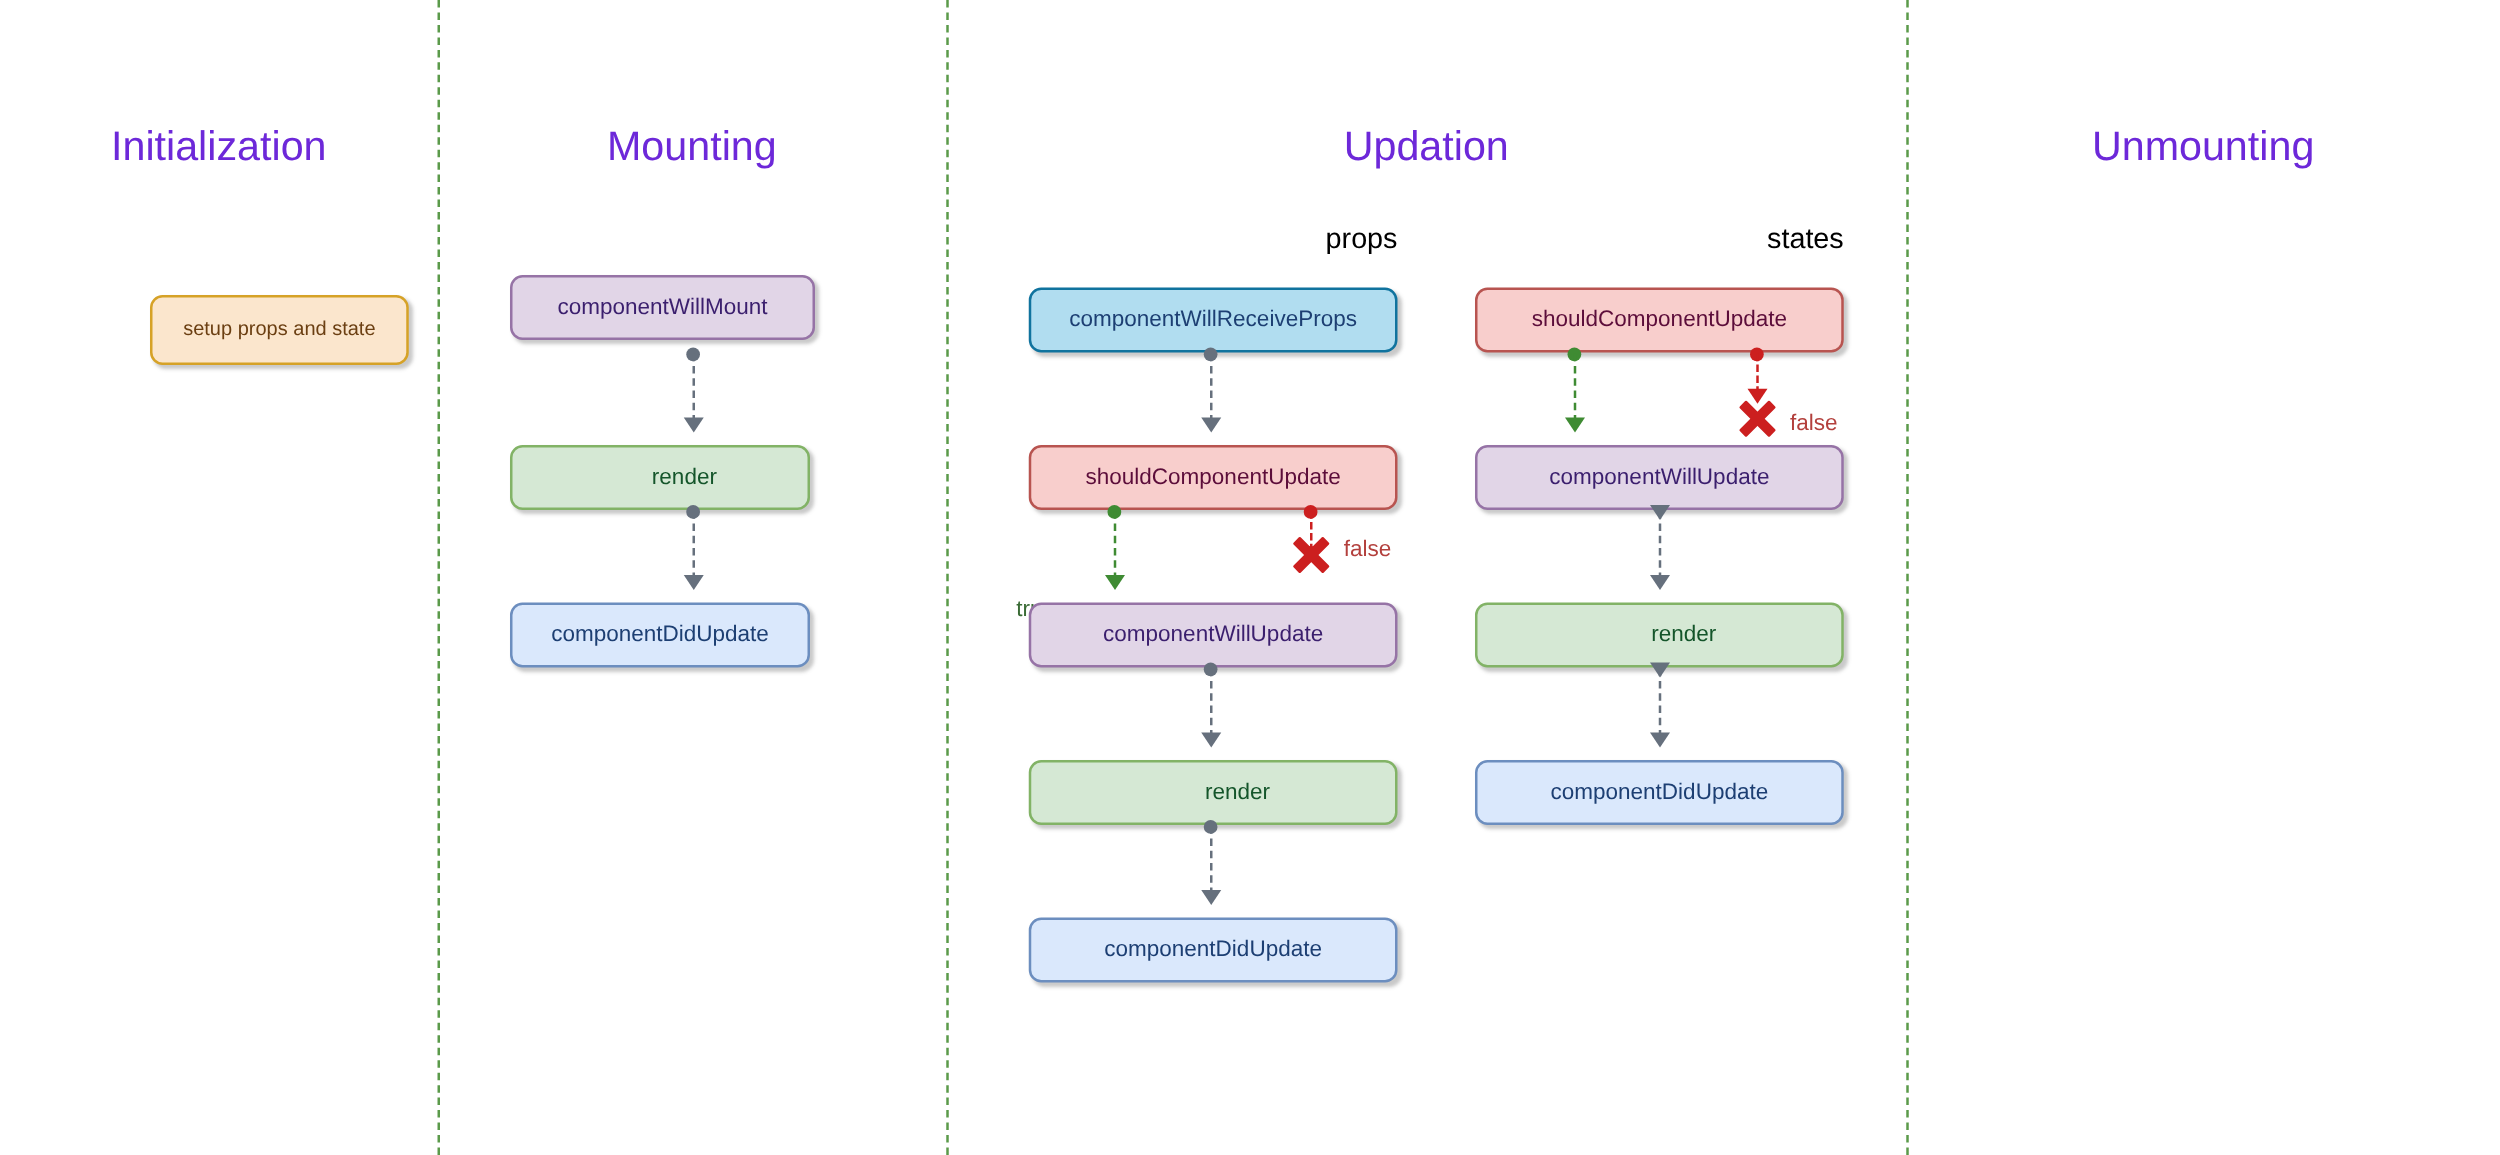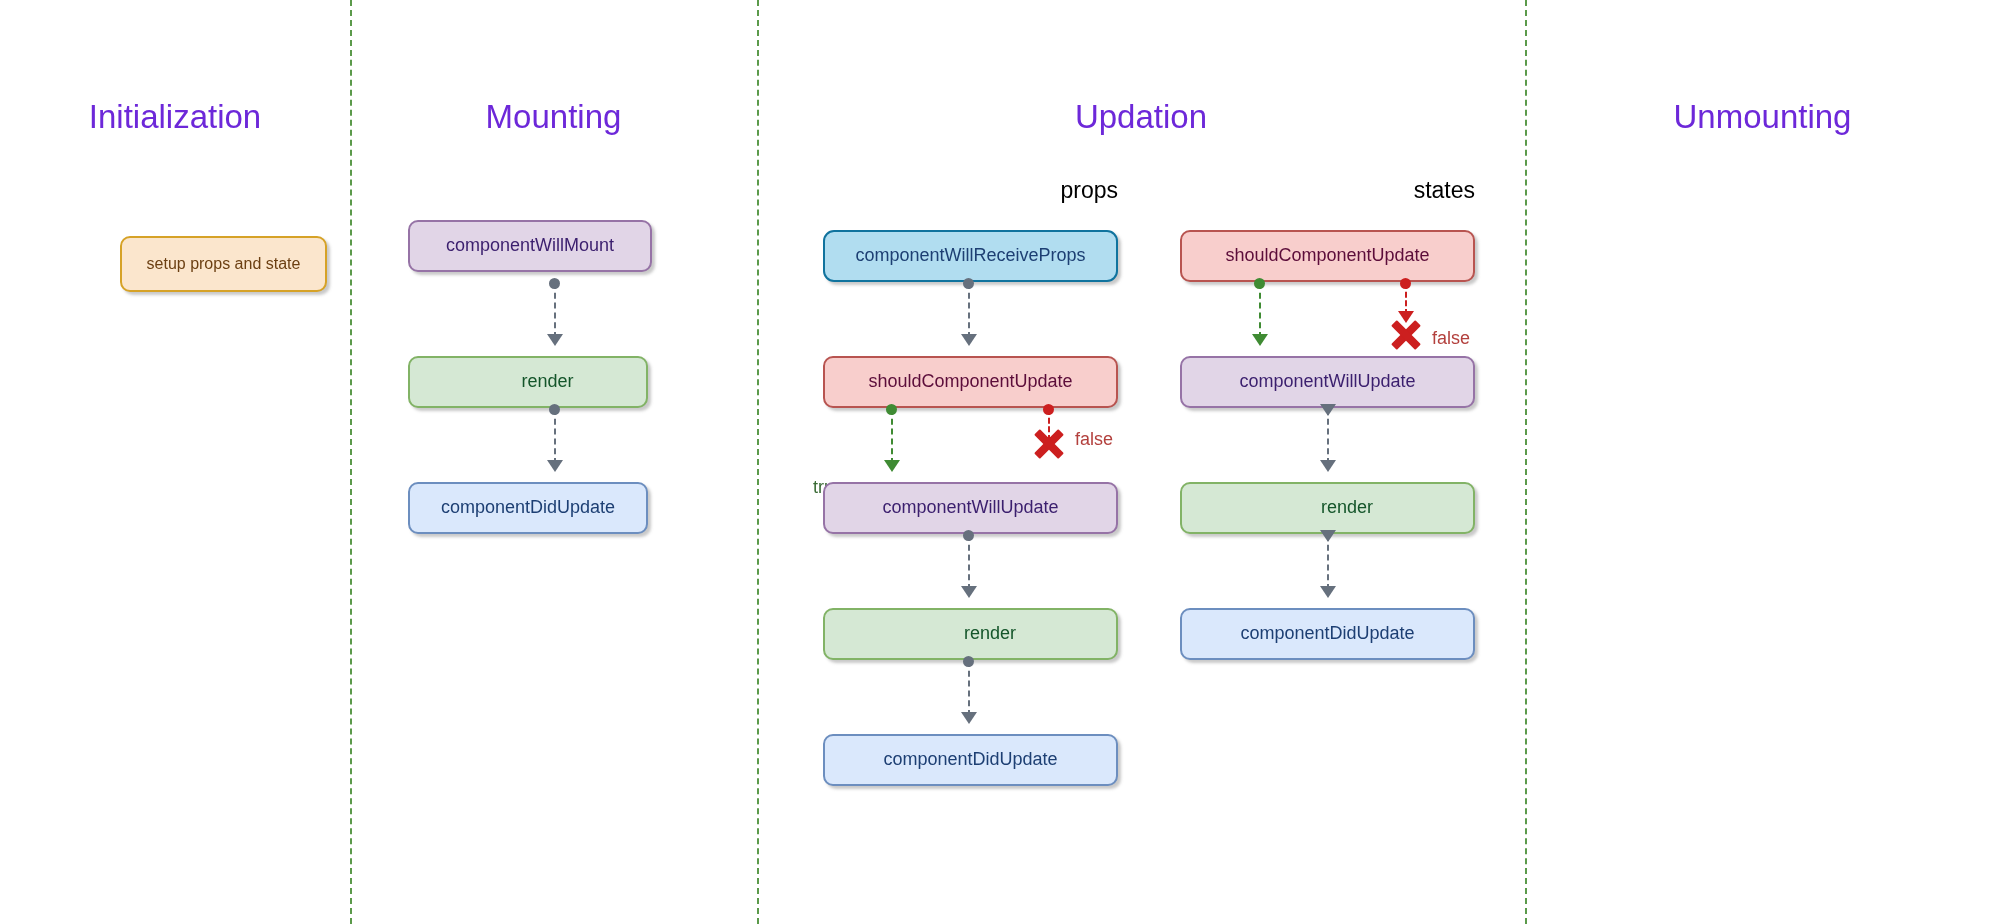--- a/index.html
+++ b/index.html
@@ -157,21 +157,21 @@
   <div class="edge e-gray" style="left:554px; top:283px; height:55px;"></div>
   <div class="arrowhead a-gray" style="left:547px; top:334px;"></div>
 
   <div class="node n-green" style="left:408px; top:356px; width:240px; height:52px;">render</div>
   <div class="dot d-gray" style="left:549px; top:404px;"></div>
   <div class="edge e-gray" style="left:554px; top:409px; height:55px;"></div>
   <div class="arrowhead a-gray" style="left:547px; top:460px;"></div>
 
   <div class="node n-blue" style="left:408px; top:482px; width:240px; height:52px;">componentDidUpdate</div>
 
-  <div class="node n-cyan" style="left:823px; top:230px; width:295px; height:52px;border-radius:11px;">componentWillReceiveProps</div>
+  <div class="node n-cyan" style="left:823px; top:230px; width:295px; height:52px;">componentWillReceiveProps</div>
   <div class="dot d-gray" style="left:963px; top:278px;"></div>
   <div class="edge e-gray" style="left:968px; top:283px; height:55px;"></div>
   <div class="arrowhead a-gray" style="left:961px; top:334px;"></div>
 
   <div class="node n-red" style="left:823px; top:356px; width:295px; height:52px;">shouldComponentUpdate</div>
 
   <div class="dot d-green" style="left:886px; top:404px;"></div>
   <div class="edge e-green" style="left:891px; top:409px; height:55px;"></div>
   <div class="arrowhead a-green" style="left:884px; top:460px;"></div>
   <div class="branch-label l-true" style="left:813px; top:430px;">true</div>

